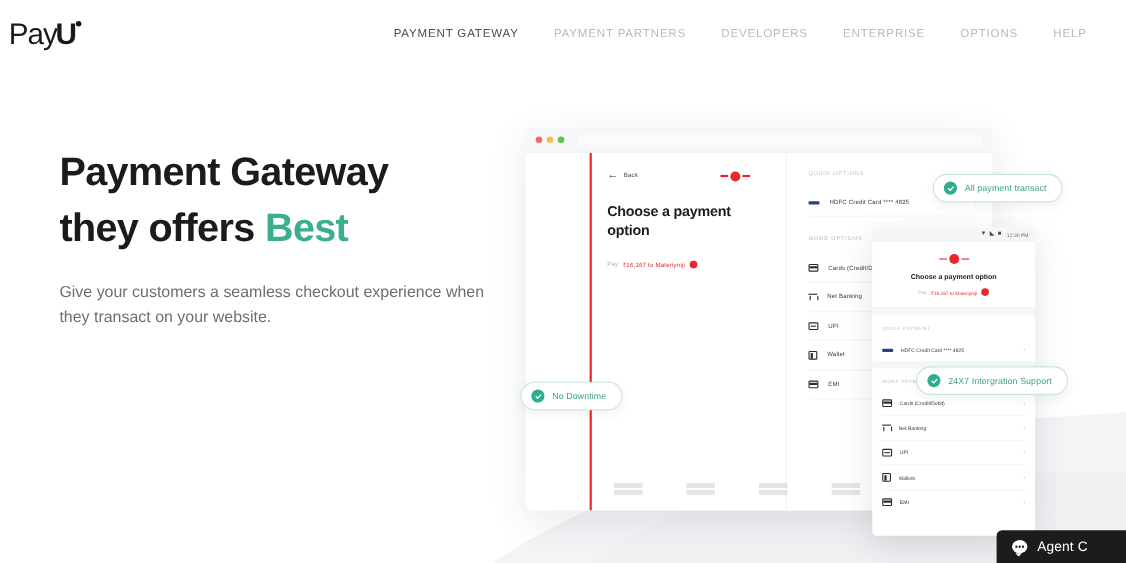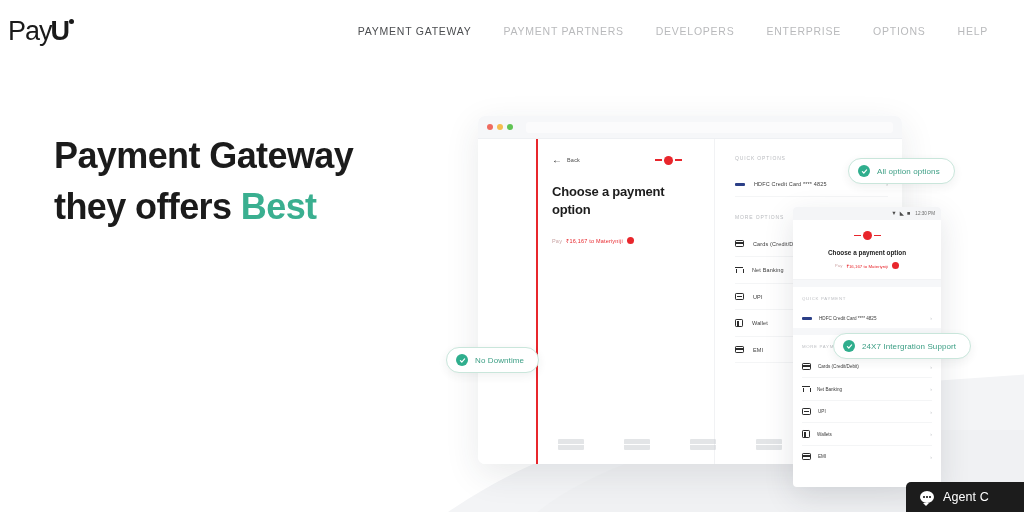--- a/index.html
+++ b/index.html
@@ -244,21 +244,21 @@
     box-shadow:0 3px 10px rgba(40,60,55,.07);
     white-space:nowrap;
   }
   .badge-check{
     width:12px;height:12px;border-radius:50%;background:#2fae8d;
     display:flex;align-items:center;justify-content:center;flex:none;
   }
   .badge-check svg{ display:block; }
   .badge-txt{ font-size:8px; color:#3b9e84; letter-spacing:.1px; }
   #badge-all{ left:848px; top:158px; }
-  #badge-nd{ left:446px; top:347px; }
+  #badge-nd{ left:473px; top:347px; }
   #badge-24{ left:833px; top:333px; }
 
   
   .chat{
     position:absolute; right:0; bottom:0;
     height:30px; width:118px;
     background:#1c1c1c; border-radius:5px 0 0 0;
     display:flex; align-items:center; gap:9px;
     padding-left:14px; z-index:90;
   }
@@ -301,20 +301,21 @@
     <div class="nav-item">OPTIONS</div>
     <div class="nav-item">HELP</div>
   </nav>
 </div>
 
 <div class="hero">
   <h1 class="headline">
     <span>Payment Gateway</span><br>
     <span>they offers </span><span class="accent">Best</span><br>
   </h1>
+  <p class="subhead">Give your customers a seamless checkout experience when they transact on your website.</p>
 </div>
 
 <div class="browser">
   <div class="browser-bar">
     <span class="dot r"></span>
     <span class="dot y"></span>
     <span class="dot g"></span>
     <div class="url-bar"></div>
   </div>
 
@@ -445,21 +446,21 @@
     </div>
   </div>
 </div>
 
 <div class="badge" id="badge-all">
   <span class="badge-check">
     <svg width="7" height="7" viewBox="0 0 10 10">
         <path d="M2 5.2 L4 7.2 L8 2.8" stroke="#fff" stroke-width="1.7" fill="none" stroke-linecap="round" stroke-linejoin="round"></path>
       </svg>
   </span>
-  <span class="badge-txt">All option options</span>
+  <span class="badge-txt">All payment transact</span>
 </div>
 
 <div class="badge" id="badge-nd">
   <span class="badge-check">
     <svg width="7" height="7" viewBox="0 0 10 10">
         <path d="M2 5.2 L4 7.2 L8 2.8" stroke="#fff" stroke-width="1.7" fill="none" stroke-linecap="round" stroke-linejoin="round"></path>
       </svg>
   </span>
   <span class="badge-txt">No Downtime</span>
 </div>

